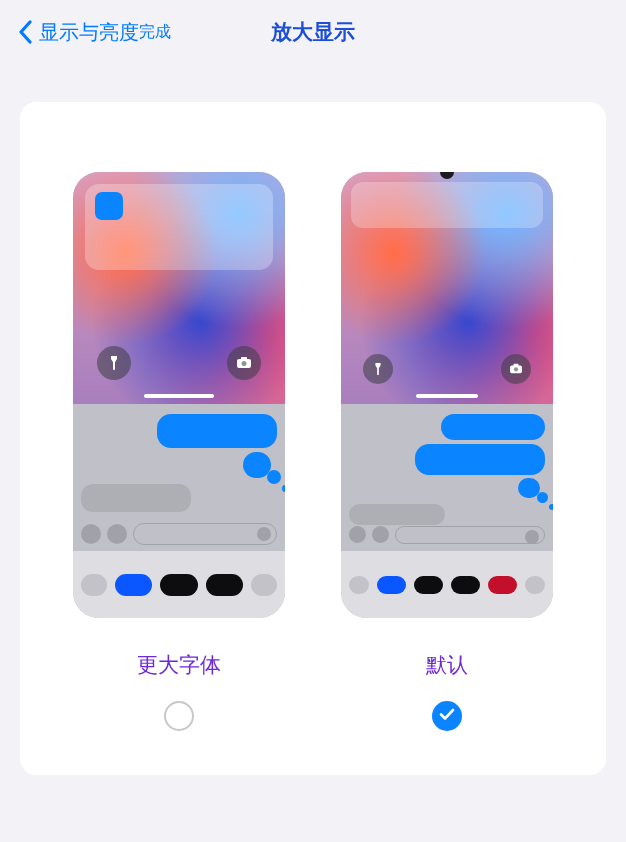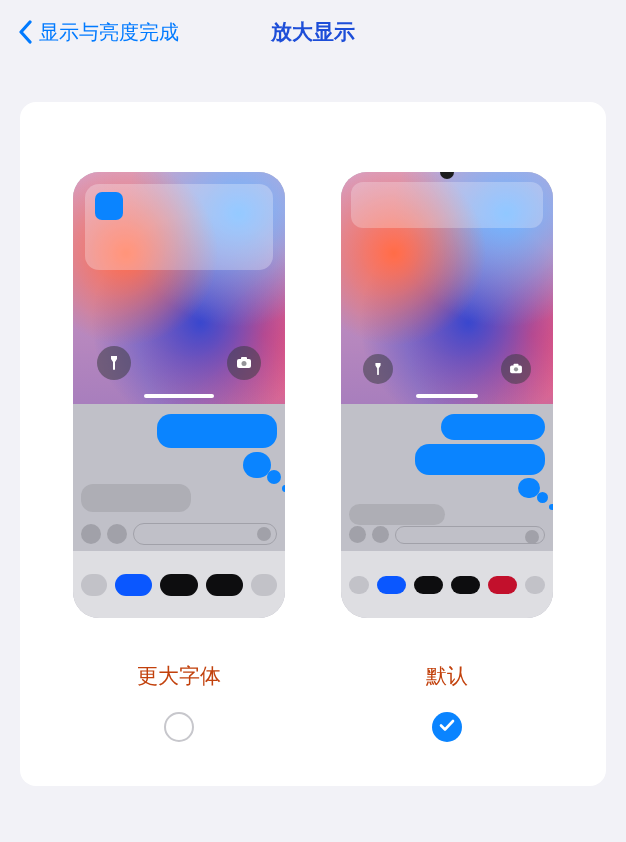--- a/index.html
+++ b/index.html
@@ -28,21 +28,21 @@
     .nav-title {
       position: absolute;
       left: 50%;
       transform: translateX(-50%);
       font-size: 21px;
       font-weight: 600;
       color: #1d4ed8;
     }
     .nav-done {
       color: #007aff;
-      font-size: 20px;
+      font-size: 16px;
       font-weight: 500;
       cursor: pointer;
     }
 
     .card {
       margin: 38px 20px 0 20px;
       background: #fff;
       border-radius: 16px;
       padding: 70px 26px 44px 26px;
       display: flex;
@@ -147,24 +147,24 @@
 
     .phone-bot {
       height: 15%;
       background:#dedee2;
       display:flex; align-items:center; justify-content:center; gap:8px;
       padding:0 8px;
     }
     .emoji-pill { height:22px; border-radius:12px; }
 
     .opt-label {
-      margin-top: 44px;
+      margin-top: 33px;
       font-size: 21px;
       font-weight: 500;
-      color: #c2410c;
+      color: #6d28d9;
     }
     .radio {
       margin-top: 22px;
       width: 30px; height:30px; border-radius:50%;
       display:flex; align-items:center; justify-content:center;
       cursor:pointer;
     }
     .radio-unchecked { border:2px solid #c7c7cc; }
     .radio-checked { background:#0a84ff; }
   </style>

